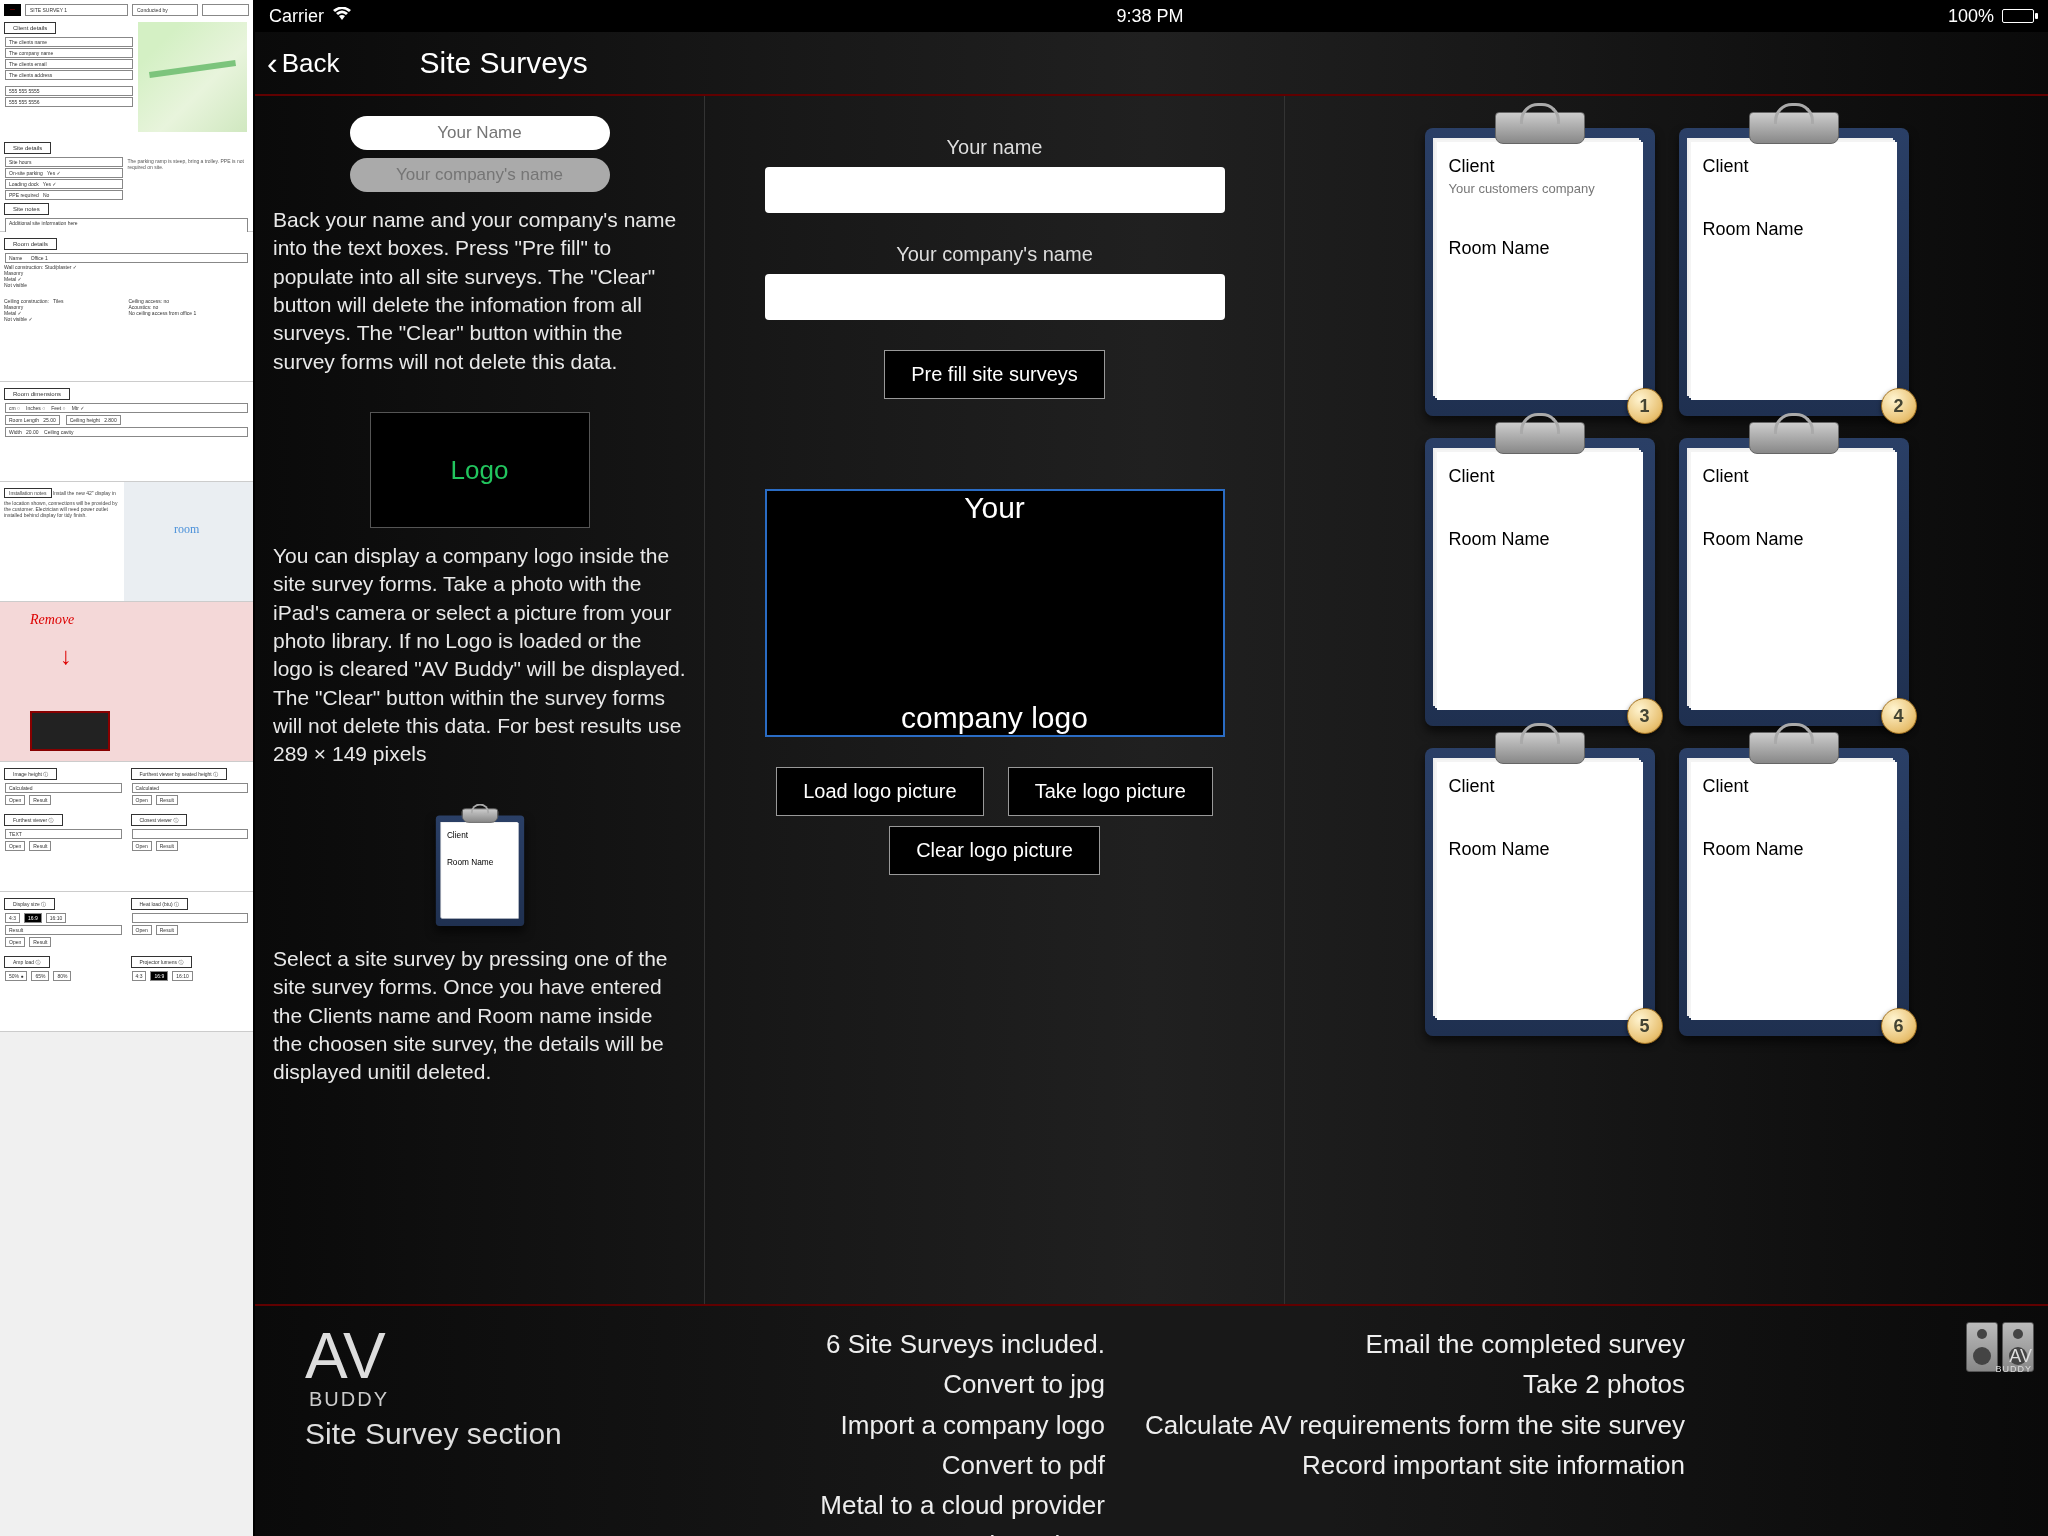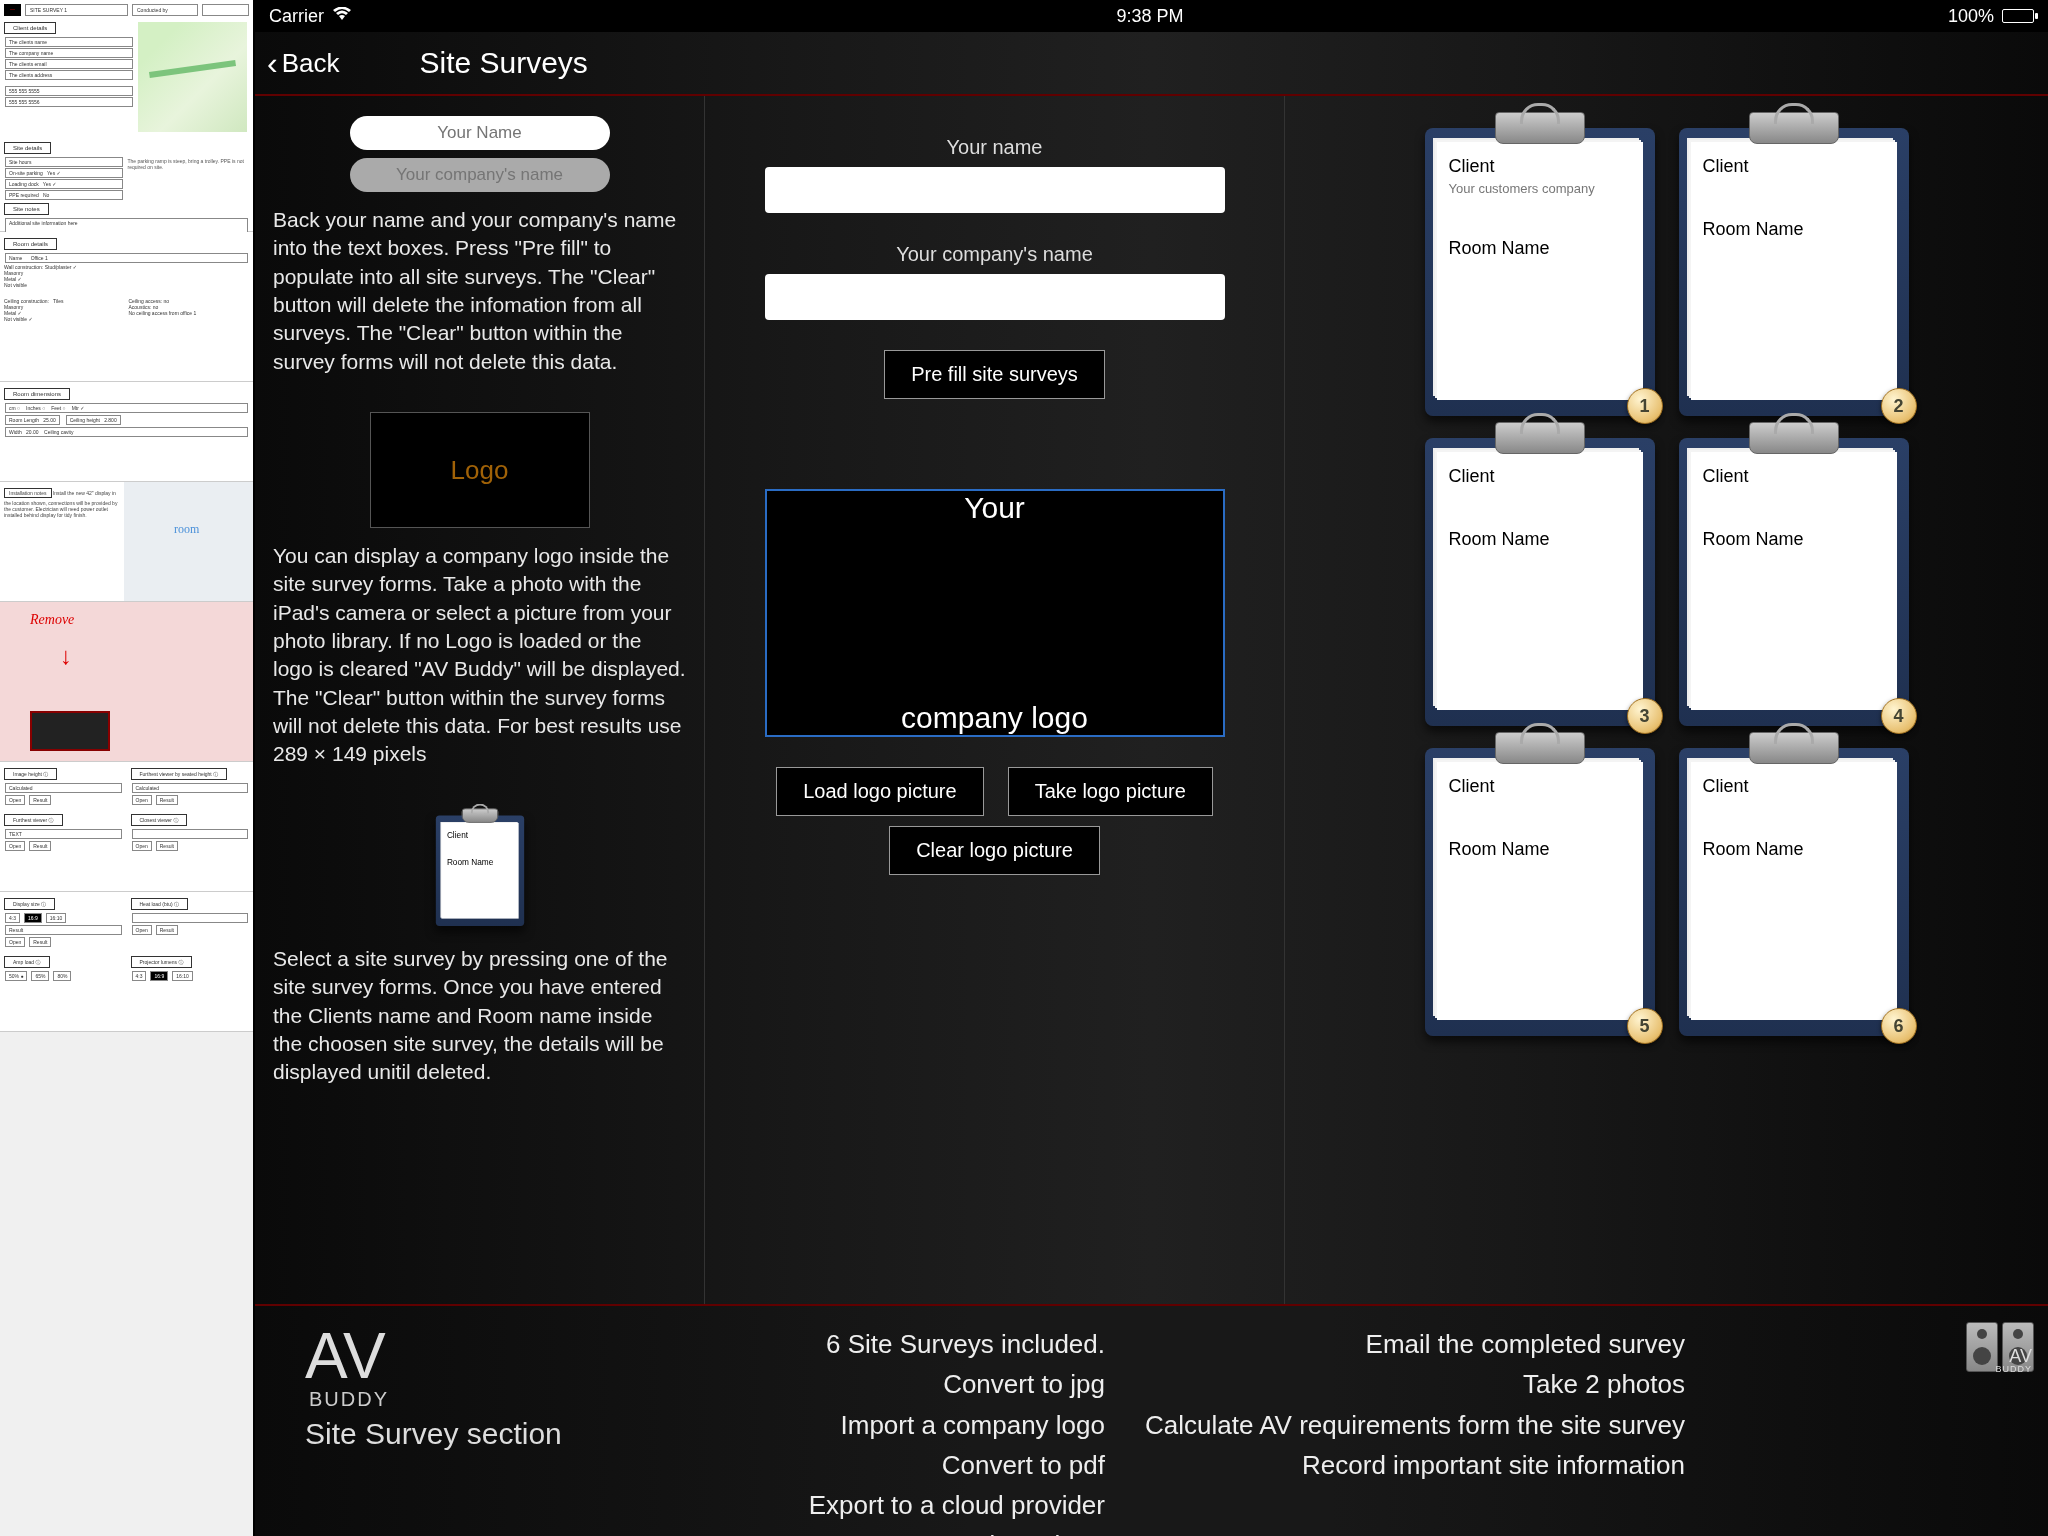--- a/index.html
+++ b/index.html
@@ -110,21 +110,21 @@
   .inputs-stack { display:flex; flex-direction:column; align-items:center; gap:8px; margin-bottom:14px; }
   .pill-input {
     width: 260px; height: 34px; border-radius: 17px; background: #fff; border:none;
     text-align:center; font-size:17px; color:#999;
   }
   .pill-input.gray { background:#aaa; color:#666; }
   .instr-text { font-size: 21px; line-height: 1.35; color: #e8e8e8; }
   .logo-preview {
     width: 220px; height: 116px; background: #000; border: 1px solid #555;
     display:flex; align-items:center; justify-content:center; margin: 0 auto 14px;
-    color:#a16207; font-size:26px;
+    color:#22c55e; font-size:26px;
   }
   .mini-clipboard-wrap { display:flex; justify-content:center; margin-bottom:14px; }
 
   
   .field-label { color:#ddd; font-size:20px; margin-bottom:8px; text-align:center; }
   .wide-input {
     width: 460px; height: 46px; background:#fff; border-radius:4px; border:none; margin-bottom:30px;
     font-size:20px; padding:0 12px;
   }
   .btn-row { display:flex; gap:24px; margin-bottom:10px; }
@@ -557,21 +557,21 @@
     <div class="footer-brand">
       <div class="footer-av">AV</div>
       <div class="footer-buddy">BUDDY</div>
       <div class="footer-sub">Site Survey section</div>
     </div>
     <div class="footer-col first" id="footer-col1">
         <div>6 Site Surveys included.</div>
         <div>Convert to jpg</div>
         <div>Import a company logo</div>
         <div>Convert to pdf</div>
-        <div>Export to a cloud provider</div>
+        <div>Metal to a cloud provider</div>
         <div>Send to printer</div>
       </div>
     <div class="footer-col" id="footer-col2">
         <div>Email the completed survey</div>
         <div>Take 2 photos</div>
         <div>Calculate AV requirements form the site survey</div>
         <div>Record important site information</div>
       </div>
   </div>
 </div>

